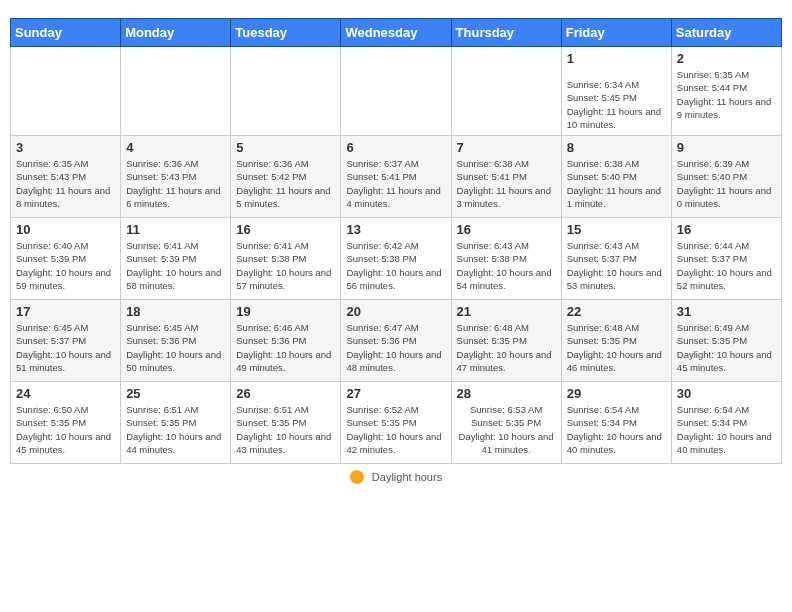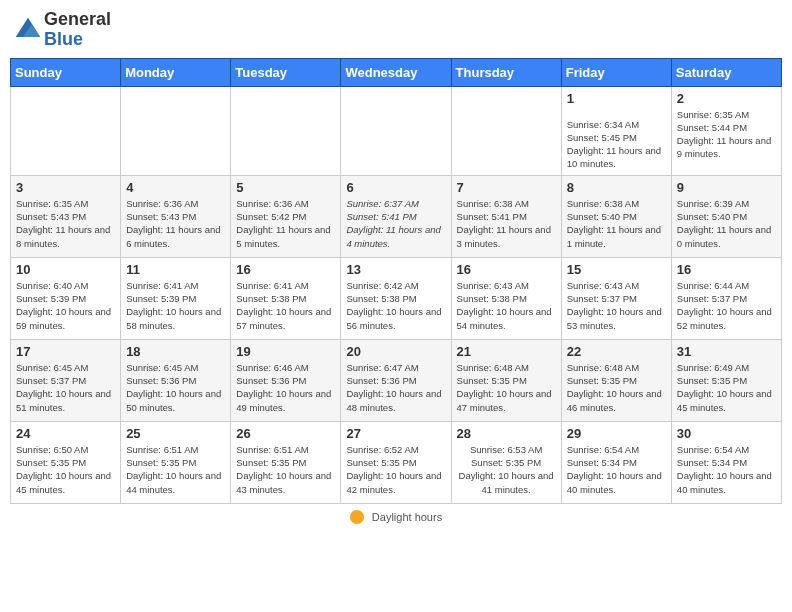--- a/index.html
+++ b/index.html
@@ -103,30 +103,20 @@
       height: 14px;
       background: #f5a623;
       border-radius: 50%;
       display: inline-block;
     }
   </style>
 </head>
 <body>
 
 <div class="header">
-  <div class="logo">
-    <svg class="logo-icon" viewBox="0 0 32 32">
-      <polygon points="16,2 30,24 2,24" fill="#2a6aad"></polygon>
-      <polygon points="20,10 30,24 10,24" fill="#5599d0" opacity="0.6"></polygon>
-    </svg>
-    <div class="logo-text">
-      <span class="logo-general">General</span>
-      <span class="logo-blue">Blue</span>
-    </div>
-  </div>
 </div>
 
 <table class="calendar-table">
   <thead>
     <tr>
     <th>Sunday</th>
         <th>Monday</th>
         <th>Tuesday</th>
         <th>Wednesday</th>
         <th>Thursday</th>
@@ -168,21 +158,21 @@
 Daylight: 11 hours and 6 minutes.</div>
         </td>
         <td>
           <span class="day-number">5</span>
           <div class="day-info" style="white-space: pre-line;">Sunrise: 6:36 AM
 Sunset: 5:42 PM
 Daylight: 11 hours and 5 minutes.</div>
         </td>
         <td>
           <span class="day-number">6</span>
-          <div class="day-info" style="white-space: pre-line; font-style: italic;">Sunrise: 6:37 AM
+          <div class="day-info" style="white-space: pre-line;">Sunrise: 6:37 AM
 Sunset: 5:41 PM
 Daylight: 11 hours and 4 minutes.</div>
         </td>
         <td>
           <span class="day-number">7</span>
           <div class="day-info" style="white-space: pre-line;">Sunrise: 6:38 AM
 Sunset: 5:41 PM
 Daylight: 11 hours and 3 minutes.</div>
         </td>
         <td>

